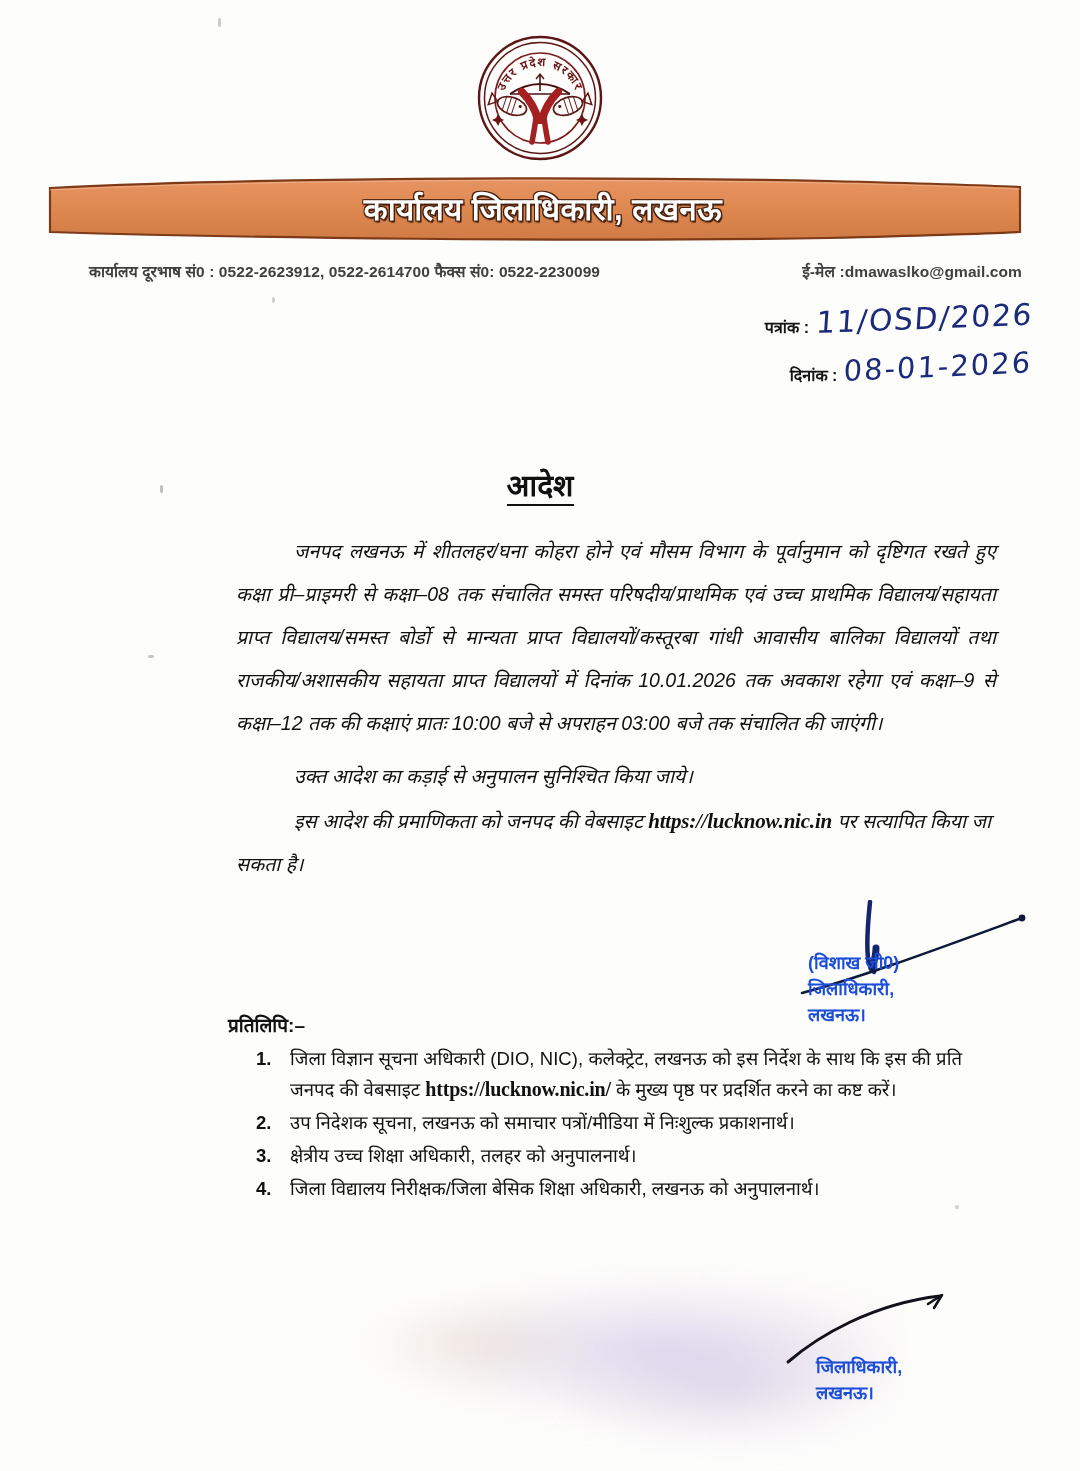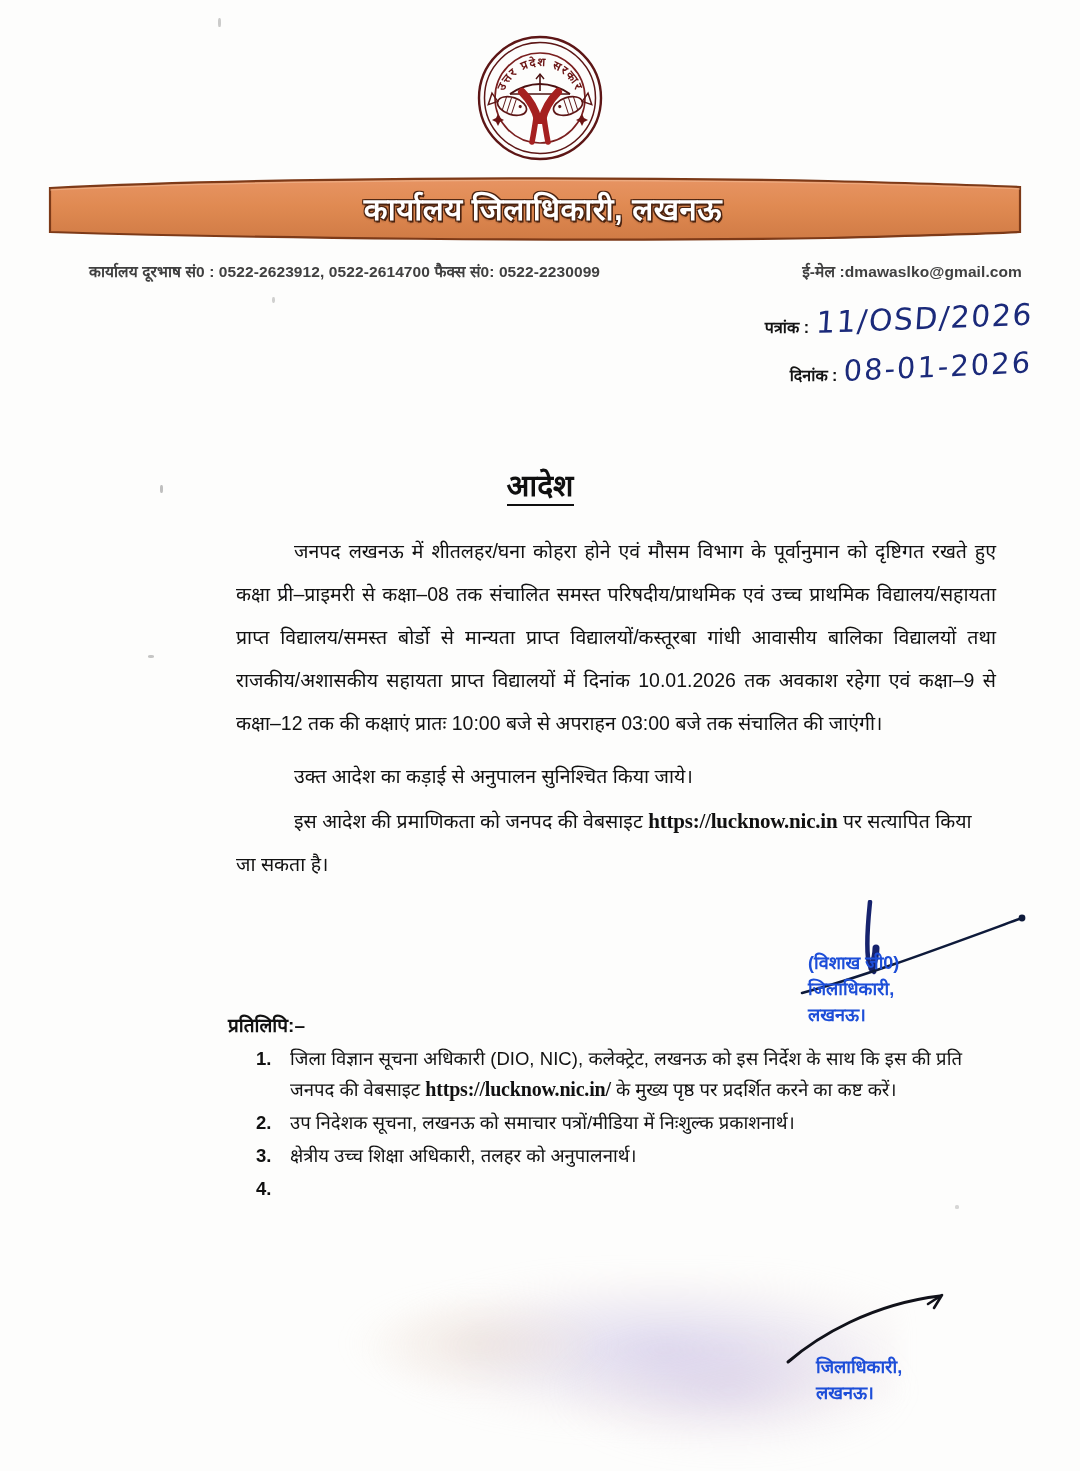--- a/index.html
+++ b/index.html
@@ -160,20 +160,21 @@
     width: 760px;
   }
   .para {
     font-size: 19.5px;
     line-height: 43px;
     text-align: justify;
     text-justify: inter-word;
     color: #111;
     margin: 0 0 2px 0;
     font-weight: 500;
+    font-style: italic;
   }
   .para.indent { text-indent: 58px; }
   .para.last-free { text-align: left; }
   .para-spaced { margin-top: 10px; }
   .url-serif {
     font-family: "Liberation Serif", "DejaVu Serif", serif;
     font-size: 21px;
     font-weight: 600;
     letter-spacing: -0.2px;
   }
@@ -370,21 +371,21 @@
     <li class="copy-item">
       <span class="num">1.</span><span>जिला विज्ञान सूचना अधिकारी (DIO, NIC), कलेक्ट्रेट, लखनऊ को इस निर्देश के साथ कि इस की प्रति जनपद की वेबसाइट </span><span class="url-serif">https://lucknow.nic.in/</span><span> के मुख्य पृष्ठ पर प्रदर्शित करने का कष्ट करें।</span>
     </li>
     <li class="copy-item">
       <span class="num">2.</span><span>उप निदेशक सूचना, लखनऊ को समाचार पत्रों/मीडिया में निःशुल्क प्रकाशनार्थ।</span>
     </li>
     <li class="copy-item">
       <span class="num">3.</span><span>क्षेत्रीय उच्च शिक्षा अधिकारी, तलहर को अनुपालनार्थ।</span>
     </li>
     <li class="copy-item">
-      <span class="num">4.</span>
+      <span class="num">4.</span><span>जिला विद्यालय निरीक्षक/जिला बेसिक शिक्षा अधिकारी, लखनऊ को अनुपालनार्थ।</span>
     </li>
   </ul>
 
   <svg class="sign-scribble-2" viewBox="0 0 190 75" xmlns="http://www.w3.org/2000/svg" aria-hidden="true">
     <path d="M8 70 C38 44 92 12 160 4" fill="none" stroke="#11121a" stroke-width="3" stroke-linecap="round"></path>
     <path d="M148 12 L162 3 L154 16" fill="none" stroke="#11121a" stroke-width="2.6" stroke-linecap="round" stroke-linejoin="round"></path>
   </svg>
 
   <div class="sign-block-2">
     <div class="sign-line">जिलाधिकारी,</div>

